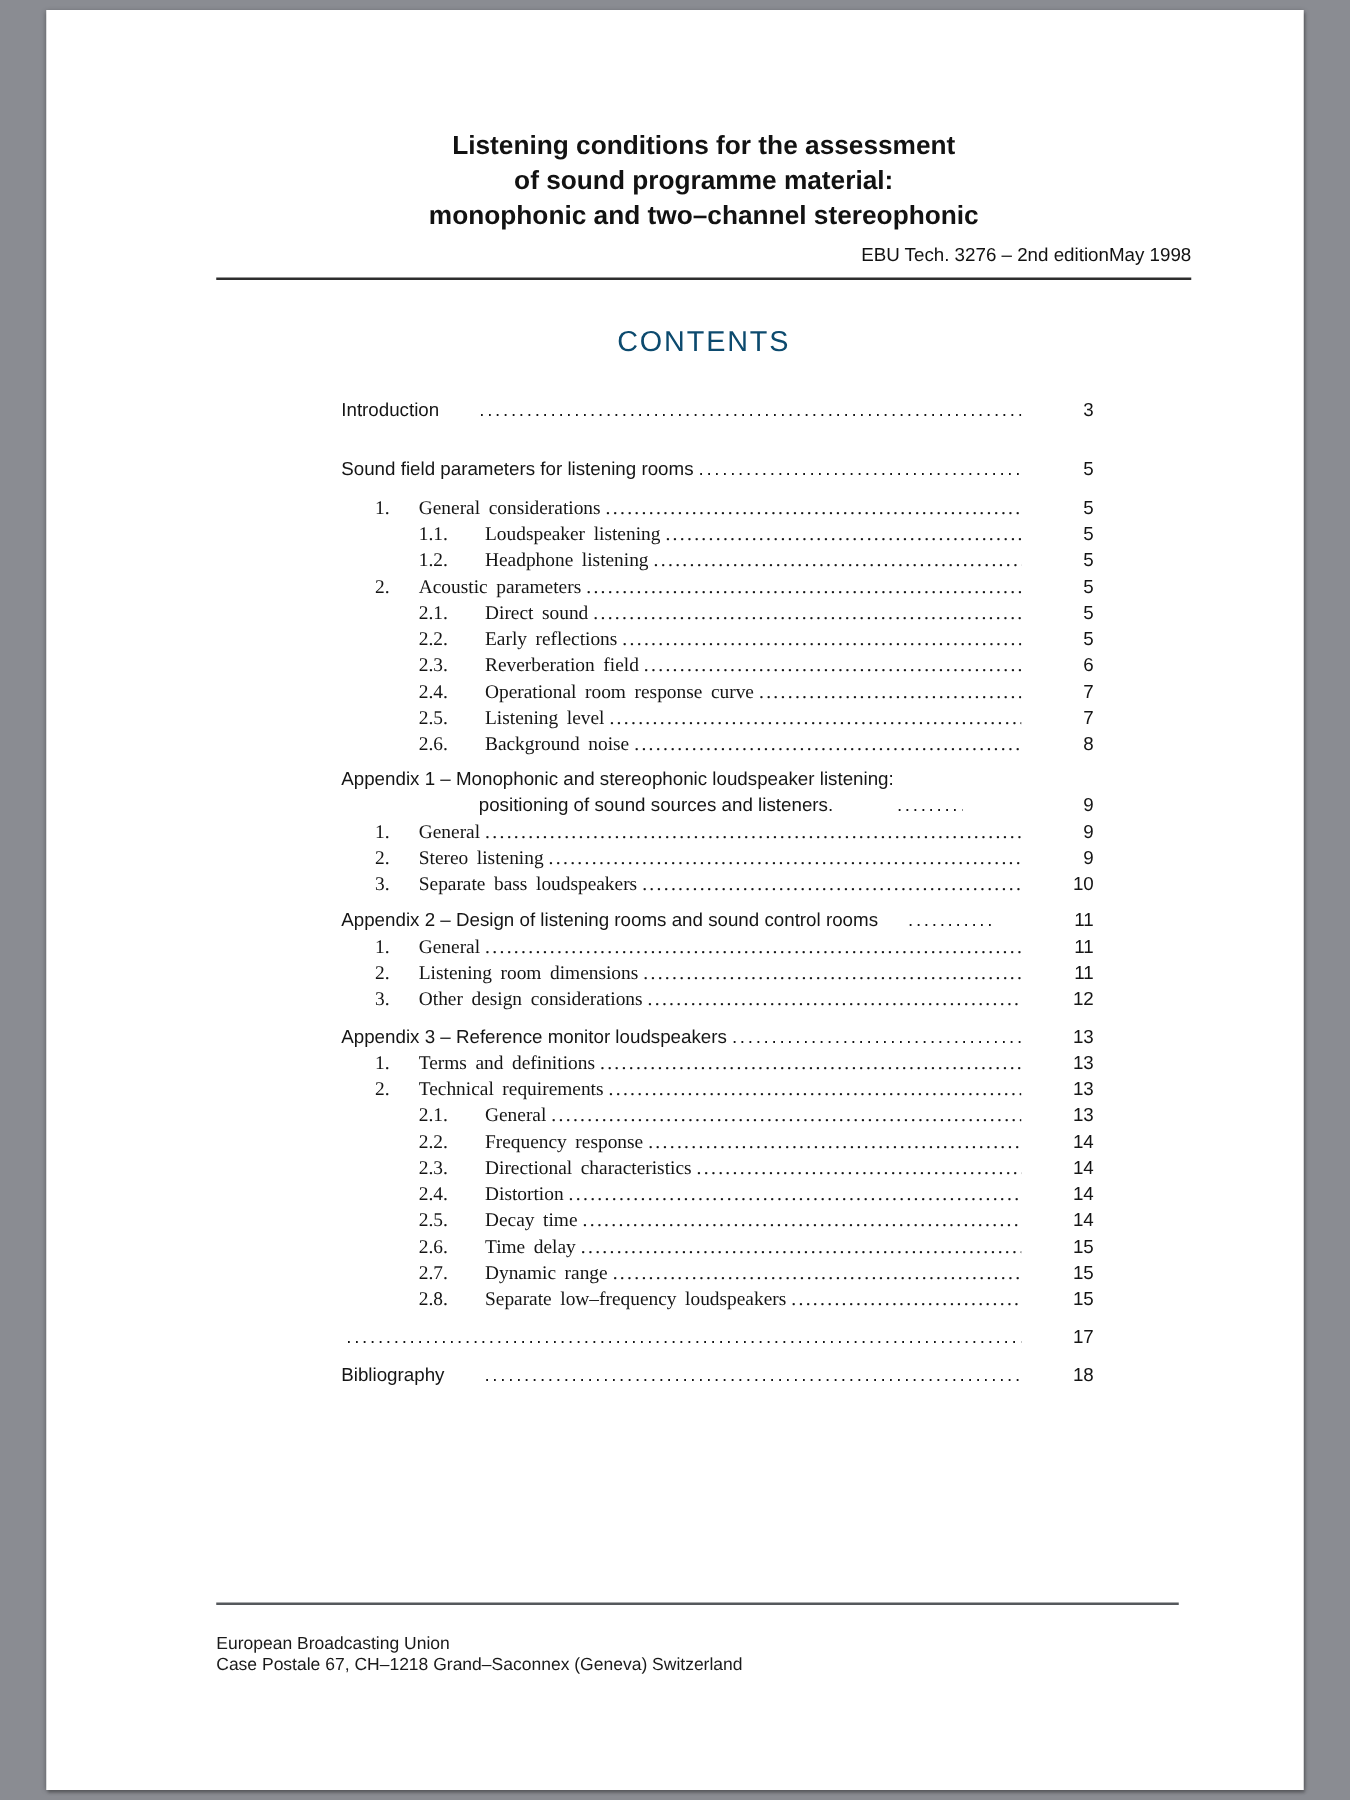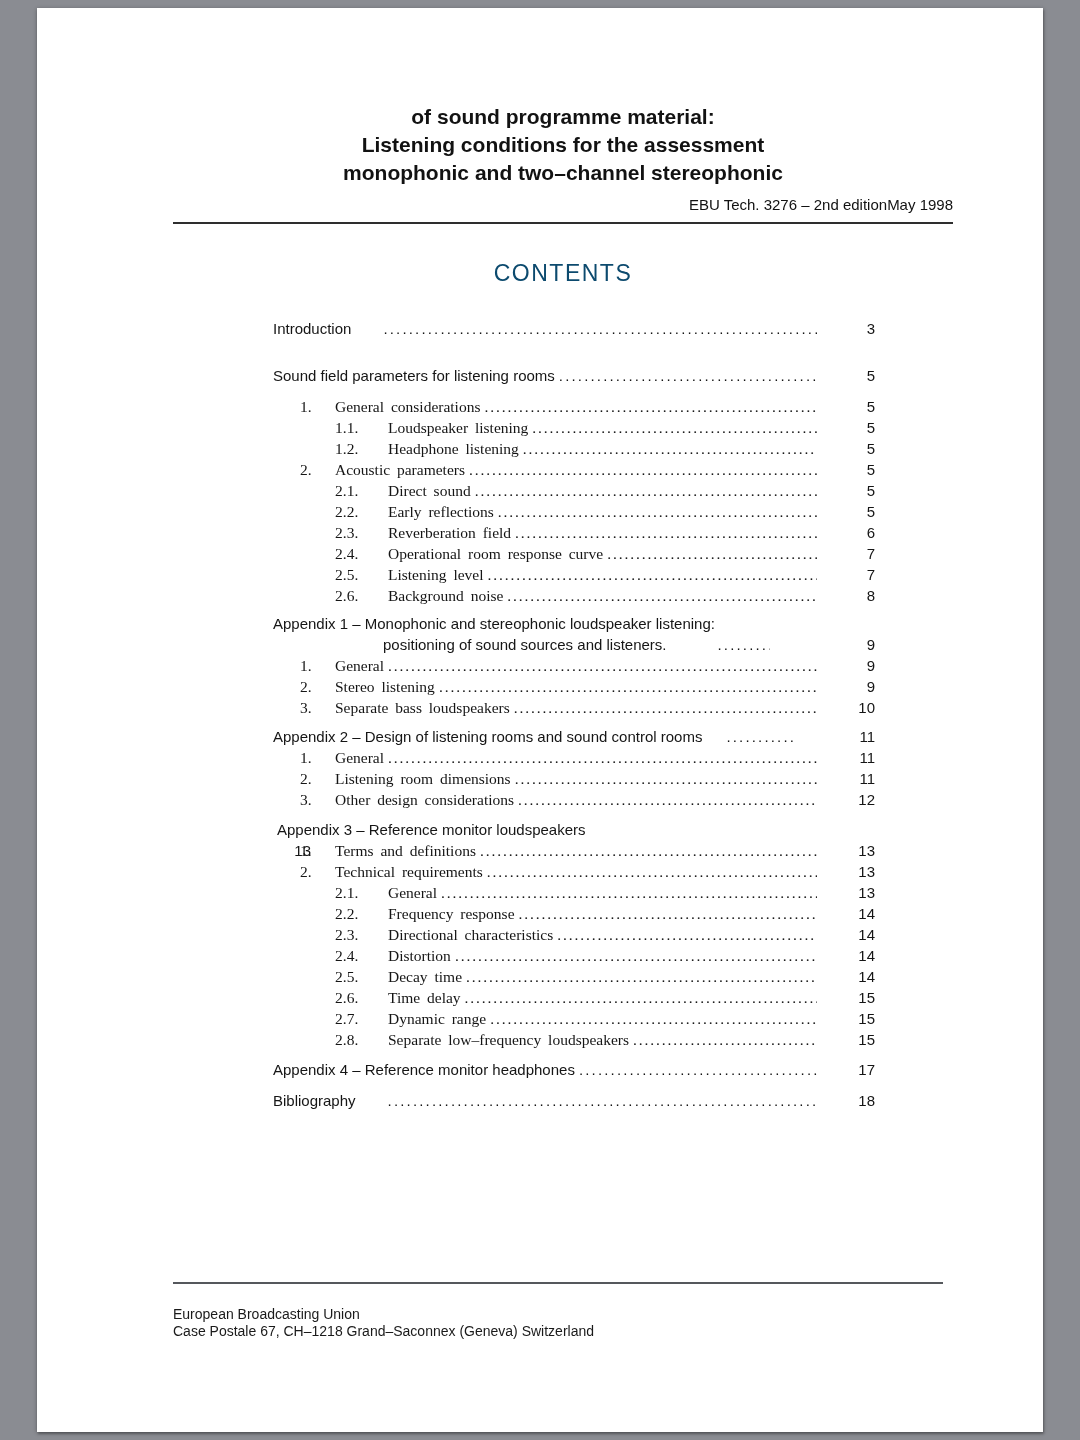--- a/index.html
+++ b/index.html
@@ -85,22 +85,22 @@
   }
 </style>
 </head>
 <body>
 
 <div class="stage">
   <div class="page">
     <div class="content">
 
       <div class="title">
+        <div>Listening conditions for the assessment</div>
         <div>of sound programme material:</div>
-        <div>Listening conditions for the assessment</div>
         <div>monophonic and two–channel stereophonic</div>
       </div>
 
       <div class="header-row">
         <span>EBU Tech. 3276 – 2nd edition</span>
         <span>May 1998</span>
       </div>
 
       <div class="header-rule"></div>
 
@@ -220,21 +220,21 @@
             <span class="label">Listening room dimensions</span>
             <span class="leader">. . . . . . . . . . . . . . . . . . . . . . . . . . . . . . . . . . . . . . . . . . . . . . . . . . . . . . . . . . . . . . . . . . . . . . . . . . . . . . . . . . . . . . . . . . . . . . . . . . . . . . . . . . . . . . </span>
             <span class="pagenum">11</span>
           </div>
           <div class="toc-row lv1 serif">
             <span class="num">3.</span>
             <span class="label">Other design considerations</span>
             <span class="leader">. . . . . . . . . . . . . . . . . . . . . . . . . . . . . . . . . . . . . . . . . . . . . . . . . . . . . . . . . . . . . . . . . . . . . . . . . . . . . . . . . . . . . . . . . . . . . . . . . . . . . . . . . . . . . . </span>
             <span class="pagenum">12</span>
           </div>
-          <div class="toc-row" style="margin-top: 9px; flex-direction: column;">
+          <div class="toc-row" style="margin-top: 9px;">
             <span class="label">Appendix 3 – Reference monitor loudspeakers</span>
             <span class="leader">. . . . . . . . . . . . . . . . . . . . . . . . . . . . . . . . . . . . . . . . . . . . . . . . . . . . . . . . . . . . . . . . . . . . . . . . . . . . . . . . . . . . . . . . . . . . . . . . . . . . . . . . . . . . . . </span>
             <span class="pagenum">13</span>
           </div>
           <div class="toc-row lv1 serif">
             <span class="num">1.</span>
             <span class="label">Terms and definitions</span>
             <span class="leader">. . . . . . . . . . . . . . . . . . . . . . . . . . . . . . . . . . . . . . . . . . . . . . . . . . . . . . . . . . . . . . . . . . . . . . . . . . . . . . . . . . . . . . . . . . . . . . . . . . . . . . . . . . . . . . </span>
             <span class="pagenum">13</span>
           </div>
@@ -286,21 +286,20 @@
             <span class="leader">. . . . . . . . . . . . . . . . . . . . . . . . . . . . . . . . . . . . . . . . . . . . . . . . . . . . . . . . . . . . . . . . . . . . . . . . . . . . . . . . . . . . . . . . . . . . . . . . . . . . . . . . . . . . . . </span>
             <span class="pagenum">15</span>
           </div>
           <div class="toc-row lv2 serif">
             <span class="num">2.8.</span>
             <span class="label">Separate low–frequency loudspeakers</span>
             <span class="leader">. . . . . . . . . . . . . . . . . . . . . . . . . . . . . . . . . . . . . . . . . . . . . . . . . . . . . . . . . . . . . . . . . . . . . . . . . . . . . . . . . . . . . . . . . . . . . . . . . . . . . . . . . . . . . . </span>
             <span class="pagenum">15</span>
           </div>
           <div class="toc-row" style="margin-top: 9px;">
-            <span class="label">Appendix 4 – Reference monitor headphones</span>
             <span class="leader">. . . . . . . . . . . . . . . . . . . . . . . . . . . . . . . . . . . . . . . . . . . . . . . . . . . . . . . . . . . . . . . . . . . . . . . . . . . . . . . . . . . . . . . . . . . . . . . . . . . . . . . . . . . . . . </span>
             <span class="pagenum">17</span>
           </div>
           <div class="toc-row" style="margin-top: 10px;">
             <span class="label">Bibliography</span>
             <span class="spacer"></span>
             <span class="leader">. . . . . . . . . . . . . . . . . . . . . . . . . . . . . . . . . . . . . . . . . . . . . . . . . . . . . . . . . . . . . . . . . . . . . . . . . . . . . . . . . . . . . . . . . . . . . . . . . . . . . . . . . . . . . . </span>
             <span class="pagenum">18</span>
           </div>
         </div>

